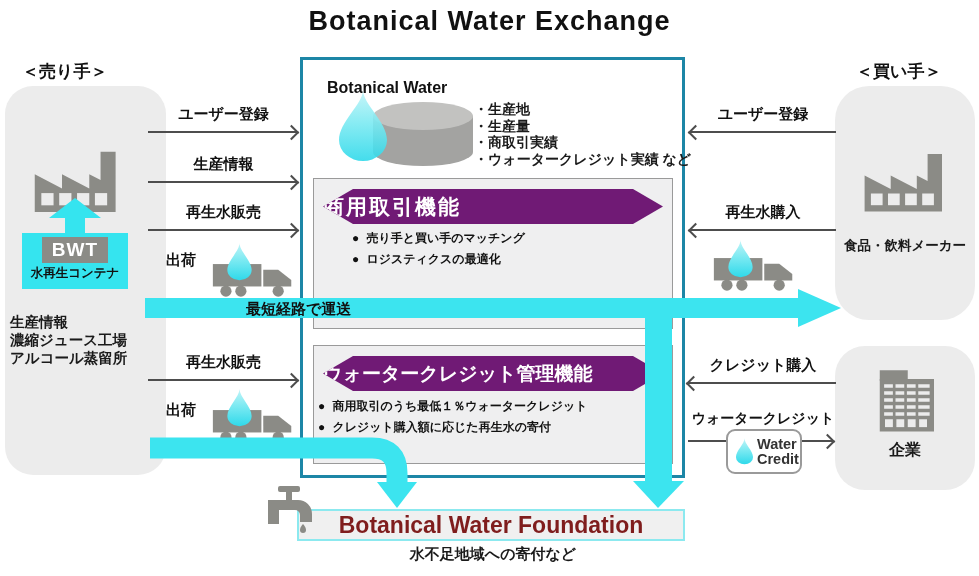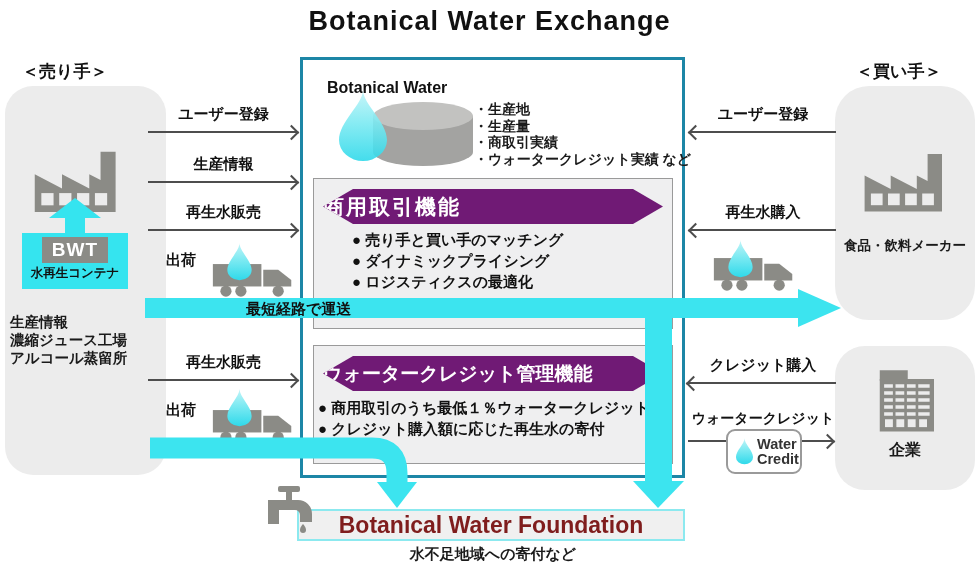--- a/index.html
+++ b/index.html
@@ -15,21 +15,21 @@
   .central-box{left:300px;top:57px;width:385px;height:421px;border:3px solid #1d86a6;background:#fff;box-sizing:border-box;}
   .bw-title{left:327px;top:79px;font-size:16px;font-weight:bold;color:#111;}
   .db-list{left:474px;top:101px;font-size:14px;font-weight:bold;line-height:16.5px;white-space:nowrap;}
   .inner-box{background:#efeff0;border:1px solid #9a9a9a;box-sizing:border-box;}
   .inner1{left:313px;top:178px;width:360px;height:151px;}
   .inner2{left:313px;top:345px;width:360px;height:119px;}
   .banner{background:#701a75;color:#fff;font-weight:bold;text-align:left;
           clip-path:polygon(0 50%,30px 0,calc(100% - 30px) 0,100% 50%,calc(100% - 30px) 100%,30px 100%);}
   .banner1{left:323px;top:189px;width:340px;height:35px;font-size:21px;line-height:35px;letter-spacing:2px;}
   .banner2{left:323px;top:356px;width:340px;height:35px;font-size:19px;line-height:35px;}
-  .bullets{font-size:15px;font-weight:bold;line-height:21px;white-space:nowrap;color:#111;}
+  .bullets{font-size:12px;font-weight:bold;line-height:21px;white-space:nowrap;color:#111;font-family:Liberation Mono, monospace;}
   .har{position:absolute;height:2px;background:#4d4d4d;}
   .har.r::after{content:"";position:absolute;right:0;top:-4px;width:9px;height:9px;
                 border-top:2px solid #4d4d4d;border-right:2px solid #4d4d4d;transform:rotate(45deg);}
   .har.l::before{content:"";position:absolute;left:0;top:-4px;width:9px;height:9px;
                  border-top:2px solid #4d4d4d;border-right:2px solid #4d4d4d;transform:rotate(-135deg);}
   .flow-label{position:absolute;text-align:center;font-size:15px;font-weight:bold;color:#111;white-space:nowrap;}
   .ship-label{position:absolute;font-size:15px;font-weight:bold;color:#111;}
   .bwt-wrap{left:22px;top:233px;width:106px;height:56px;background:#35e4ef;text-align:center;}
   .bwt-chip{margin:4px auto 0 auto;width:66px;height:26px;background:#8b8b86;color:#fff;
             font-size:19px;font-weight:bold;line-height:26px;letter-spacing:1px;}
@@ -144,21 +144,20 @@
     <div>・生産地</div>
     <div>・生産量</div>
     <div>・商取引実績</div>
     <div>・ウォータークレジット実績 など</div>
   </div>
 
   <div class="abs inner-box inner1"></div>
   <div class="abs banner banner1">商用取引機能</div>
   <div class="abs bullets" style="left:352px;top:229px">
     <div>● 売り手と買い手のマッチング</div>
-    <div>● ダイナミックプライシング</div>
     <div>● ロジスティクスの最適化</div>
   </div>
 
   <div class="abs inner-box inner2"></div>
   <div class="abs banner banner2">ウォータークレジット管理機能</div>
   <div class="abs bullets" style="left:318px;top:397px">
     <div>● 商用取引のうち最低１％ウォータークレジット</div>
     <div>● クレジット購入額に応じた再生水の寄付</div>
   </div>
 

